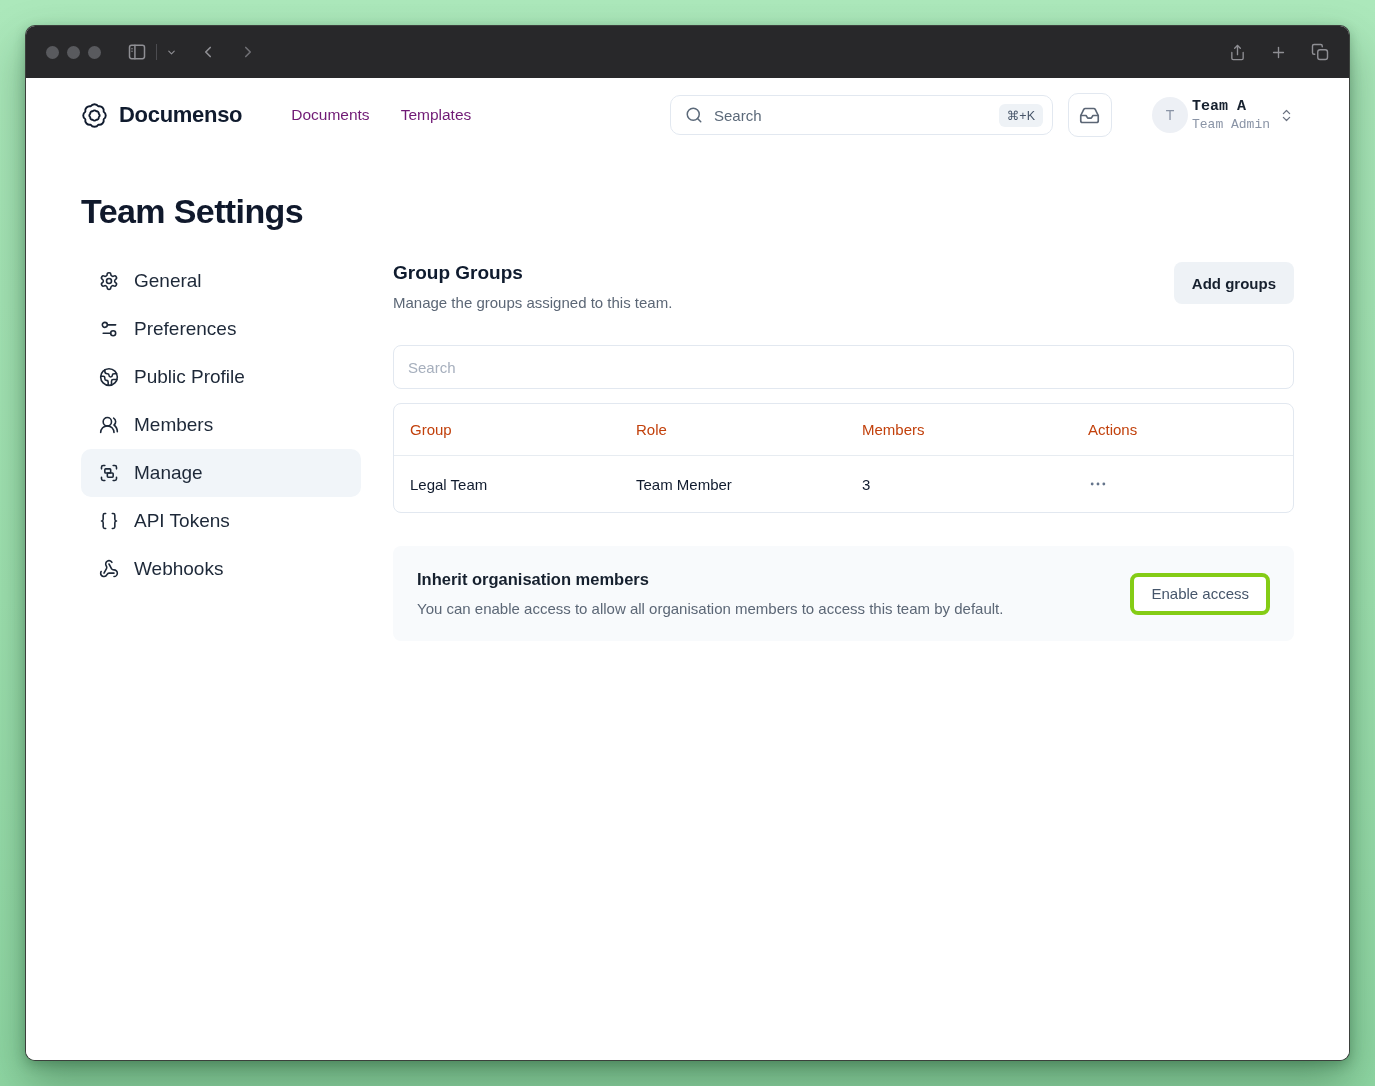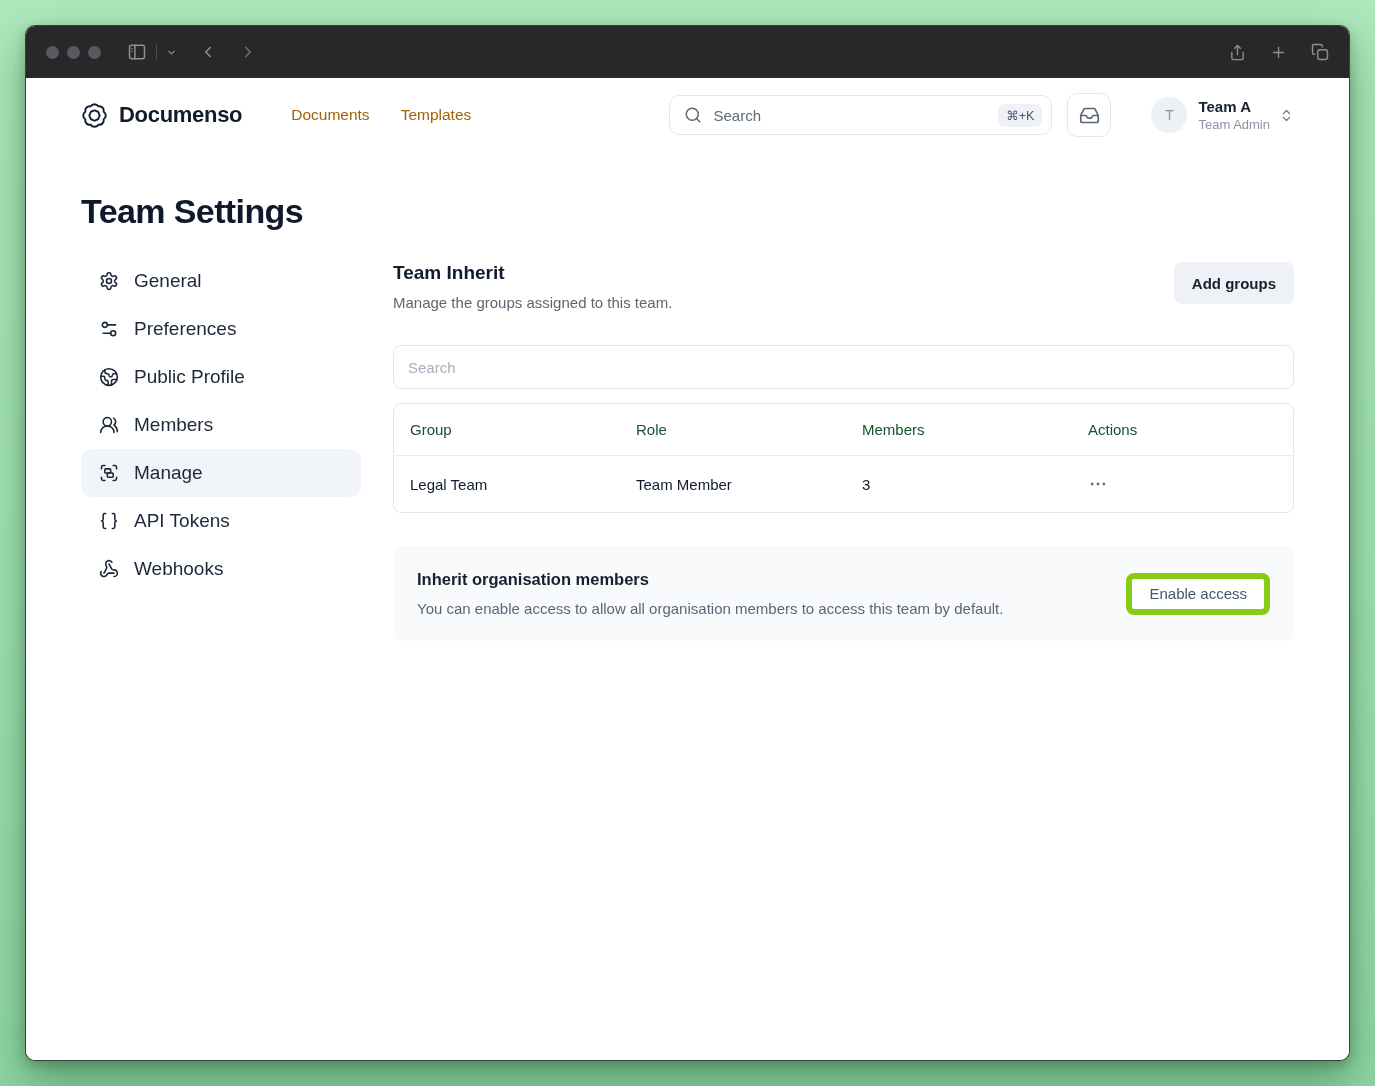--- a/index.html
+++ b/index.html
@@ -35,39 +35,39 @@
   .tb-right .tb-btn + .tb-btn { margin-left:24px; }
   .dim { color:#6f6f74; }
 
   
   .app { height:calc(100% - 52px); background:#fff; overflow:hidden; }
 
   .app-header { display:flex; align-items:center; height:62px; margin-top:6px; padding:0 55px; }
   .brand { display:flex; align-items:center; gap:11px; color:#101b2e; }
   .brand-name { font-size:22px; font-weight:800; letter-spacing:-.3px; }
   .nav { display:flex; gap:31px; margin-left:49px; }
-  .nav-link { font-size:15.5px; font-weight:500; color:#a16207; cursor:pointer; }
+  .nav-link { font-size:15.5px; font-weight:500; color:#701a75; cursor:pointer; }
   .header-right { margin-left:auto; display:flex; align-items:center; }
   .search-box {
     width:383px; height:40px; border:1px solid #e2e8f0; border-radius:10px;
     display:flex; align-items:center; padding:0 9px 0 14px; color:#5b6979; cursor:text;
     background:#fff;
   }
   .search-label { font-size:15px; font-weight:500; margin-left:11px; color:#5b6979; }
   .kbd { margin-left:auto; background:#eef2f6; color:#475569; border-radius:6px; padding:4px 8px; font-size:12.5px; }
   .inbox-btn {
     width:44px; height:44px; border:1px solid #e2e8f0; border-radius:10px; background:#fff;
     margin-left:15px; display:flex; align-items:center; justify-content:center; color:#5b6675; cursor:pointer;
   }
   .user { display:flex; align-items:center; margin-left:40px; cursor:pointer; }
   .avatar {
     width:36px; height:36px; border-radius:50%; background:#edf0f5; color:#8a94a6;
     display:flex; align-items:center; justify-content:center; font-size:14px;
   }
-  .user-text { margin-left:11px; }
+  .user-text { margin-left:4px;font-family:Liberation Mono, monospace; }
   .user-name { font-size:15px; font-weight:600; color:#16202e; }
   .user-role { font-size:13px; color:#8a94a6; margin-top:2px; }
   .user-caret { color:#6b7280; margin-left:9px; }
 
   .page-title { margin:46px 55px 0; font-size:34px; font-weight:700; color:#10192c; letter-spacing:-.6px; }
 
   .content { display:flex; align-items:flex-start; padding:0 55px; margin-top:26px; }
 
   
   .sidebar { width:280px; flex:none; }
@@ -89,32 +89,32 @@
   }
   .group-search { margin-top:34px; }
   .group-search input {
     width:100%; height:44px; border:1px solid #e2e8f0; border-radius:8px; padding:0 14px;
     font-size:15px; color:#0f1b2e; font-family:inherit; outline:none; background:#fff;
   }
   .group-search input::placeholder { color:#a6afbd; }
 
   .table { margin-top:14px; border:1px solid #e2e8f0; border-radius:8px; overflow:hidden; background:#fff; }
   .trow { display:grid; grid-template-columns:226px 226px 226px 1fr; align-items:center; padding:0 16px; }
-  .thead { height:52px; color:#14532d; font-size:15px; border-bottom:1px solid #e7ecf1; }
+  .thead { height:52px; color:#c2410c; font-size:15px; border-bottom:1px solid #e7ecf1; }
   .tdata { height:56px; color:#101b2e; font-size:15px; }
   .more-btn { color:#64748b; background:none; border:none; cursor:pointer; width:28px; display:flex; }
 
   .inherit {
     margin-top:33px; background:#f8fafc; border-radius:8px; padding:24px 24px;
     display:flex; align-items:center; justify-content:space-between;
   }
   .inherit-title { font-size:16.5px; font-weight:700; color:#16202e; }
   .inherit-desc { margin-top:11px; font-size:15px; color:#5c6776; }
   .btn-outline {
-    background:#fff; border:6px solid #84cc16; border-radius:8px; height:42px; padding:0 17px;
+    background:#fff; border:4px solid #84cc16; border-radius:8px; height:42px; padding:0 17px;
     font-size:15px; font-weight:500; color:#46566b; font-family:inherit; cursor:pointer; flex:none; margin-left:24px;
   }
 </style>
 </head>
 <body>
 
 <div class="window">
 
   <div class="titlebar">
     <div class="traffic-lights">
@@ -300,21 +300,21 @@
               <path d="m12 6 3.13 5.73C15.66 12.7 16.9 13 18 13a4 4 0 0 1 0 8"></path>
             </svg>
           </span>
           <span>Webhooks</span>
         </div>
       </div>
 
       <div class="main">
         <div class="main-head">
           <div>
-            <div class="section-title">Team Inherit</div>
+            <div class="section-title">Group Groups</div>
             <div class="section-sub">Manage the groups assigned to this team.</div>
           </div>
           <button class="btn-secondary">Add groups</button>
         </div>
 
         <div class="group-search">
           <input type="text" placeholder="Search" style="">
         </div>
 
         <div class="table">

